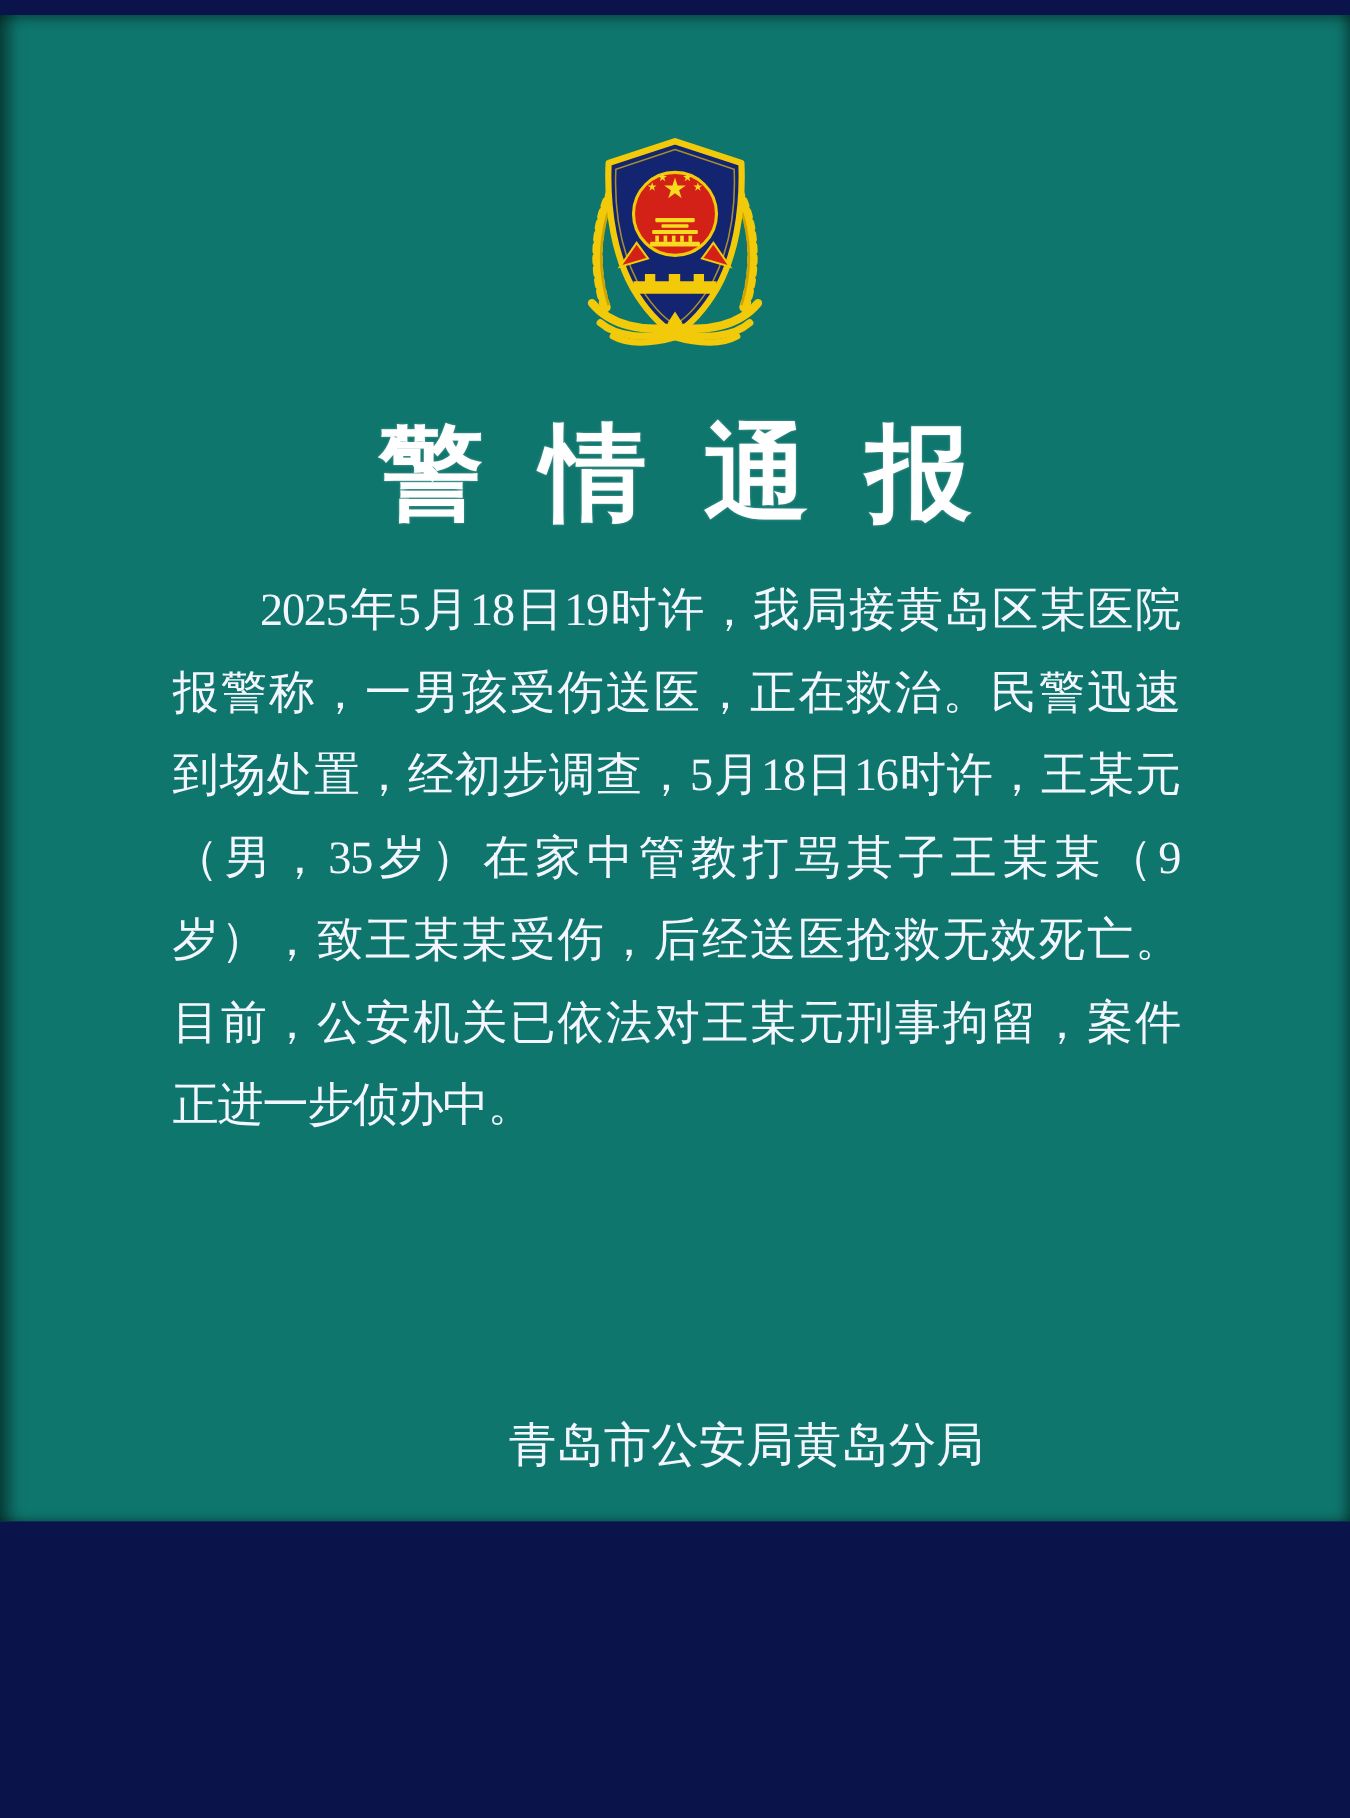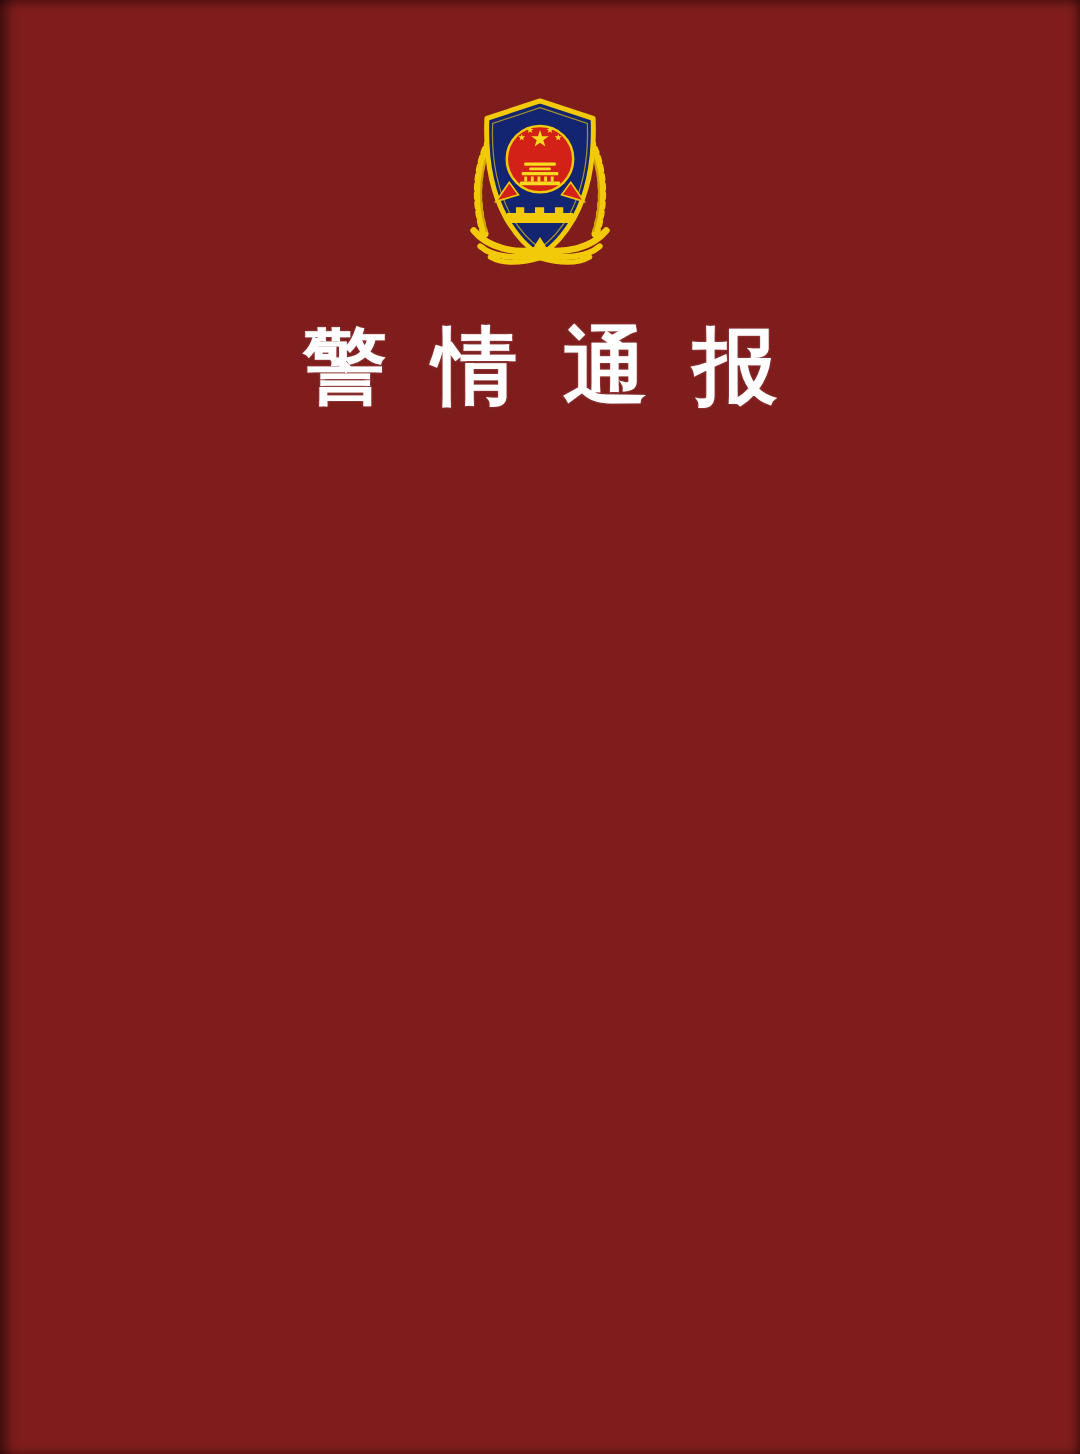--- a/index.html
+++ b/index.html
@@ -1,21 +1,21 @@
 <!DOCTYPE html>
 <html lang="zh"><head>
 <meta charset="utf-8">
 <style>
   html, body { margin: 0; padding: 0; background: #0a144a; }
   .page {
     position: relative;
     width: 1080px;
-    height: 1454px;
-    margin: 0 auto;
-    background: #7f1d1d;
+    height: 1205px;
+    margin: 12px auto;
+    background: #0f766e;
     overflow: hidden;
     box-shadow:
       inset 16px 0 12px -9px rgba(0,0,0,0.50),
       inset -10px 0 9px -6px rgba(0,0,0,0.38),
       inset 0 10px 9px -6px rgba(0,0,0,0.32),
       inset 0 -8px 8px -6px rgba(0,0,0,0.25);
     font-family: "Liberation Serif", "DejaVu Serif", serif;
     color: #ffffff;
   }
 
@@ -134,17 +134,27 @@
         <path d="M100 191 C130 196 162 190 180 168" stroke-width="8"></path>
         <path d="M100 196 C128 203 156 201 172 187" stroke-width="7"></path>
         <path d="M100 201 C124 208 146 208 160 200" stroke-width="6"></path>
       </g>
       <path d="M100 176 l7 11 -7 11 -7 -11 Z" fill="#f2ca0a"></path>
     </svg>
   </div>
 
   <div class="title">警情通报</div>
 
+  <div class="body-text">
+    <div class="line indent">2025年5月18日19时许，我局接黄岛区某医院</div>
+    <div class="line">报警称，一男孩受伤送医，正在救治。民警迅速</div>
+    <div class="line">到场处置，经初步调查，5月18日16时许，王某元</div>
+    <div class="line">（男，35岁）在家中管教打骂其子王某某（9</div>
+    <div class="line">岁），致王某某受伤，后经送医抢救无效死亡。</div>
+    <div class="line">目前，公安机关已依法对王某元刑事拘留，案件</div>
+    <div class="line last">正进一步侦办中。</div>
+  </div>
 
   <div class="signature">
+    <div>青岛市公安局黄岛分局</div>
   </div>
 
 </div>
 
 </body></html>

